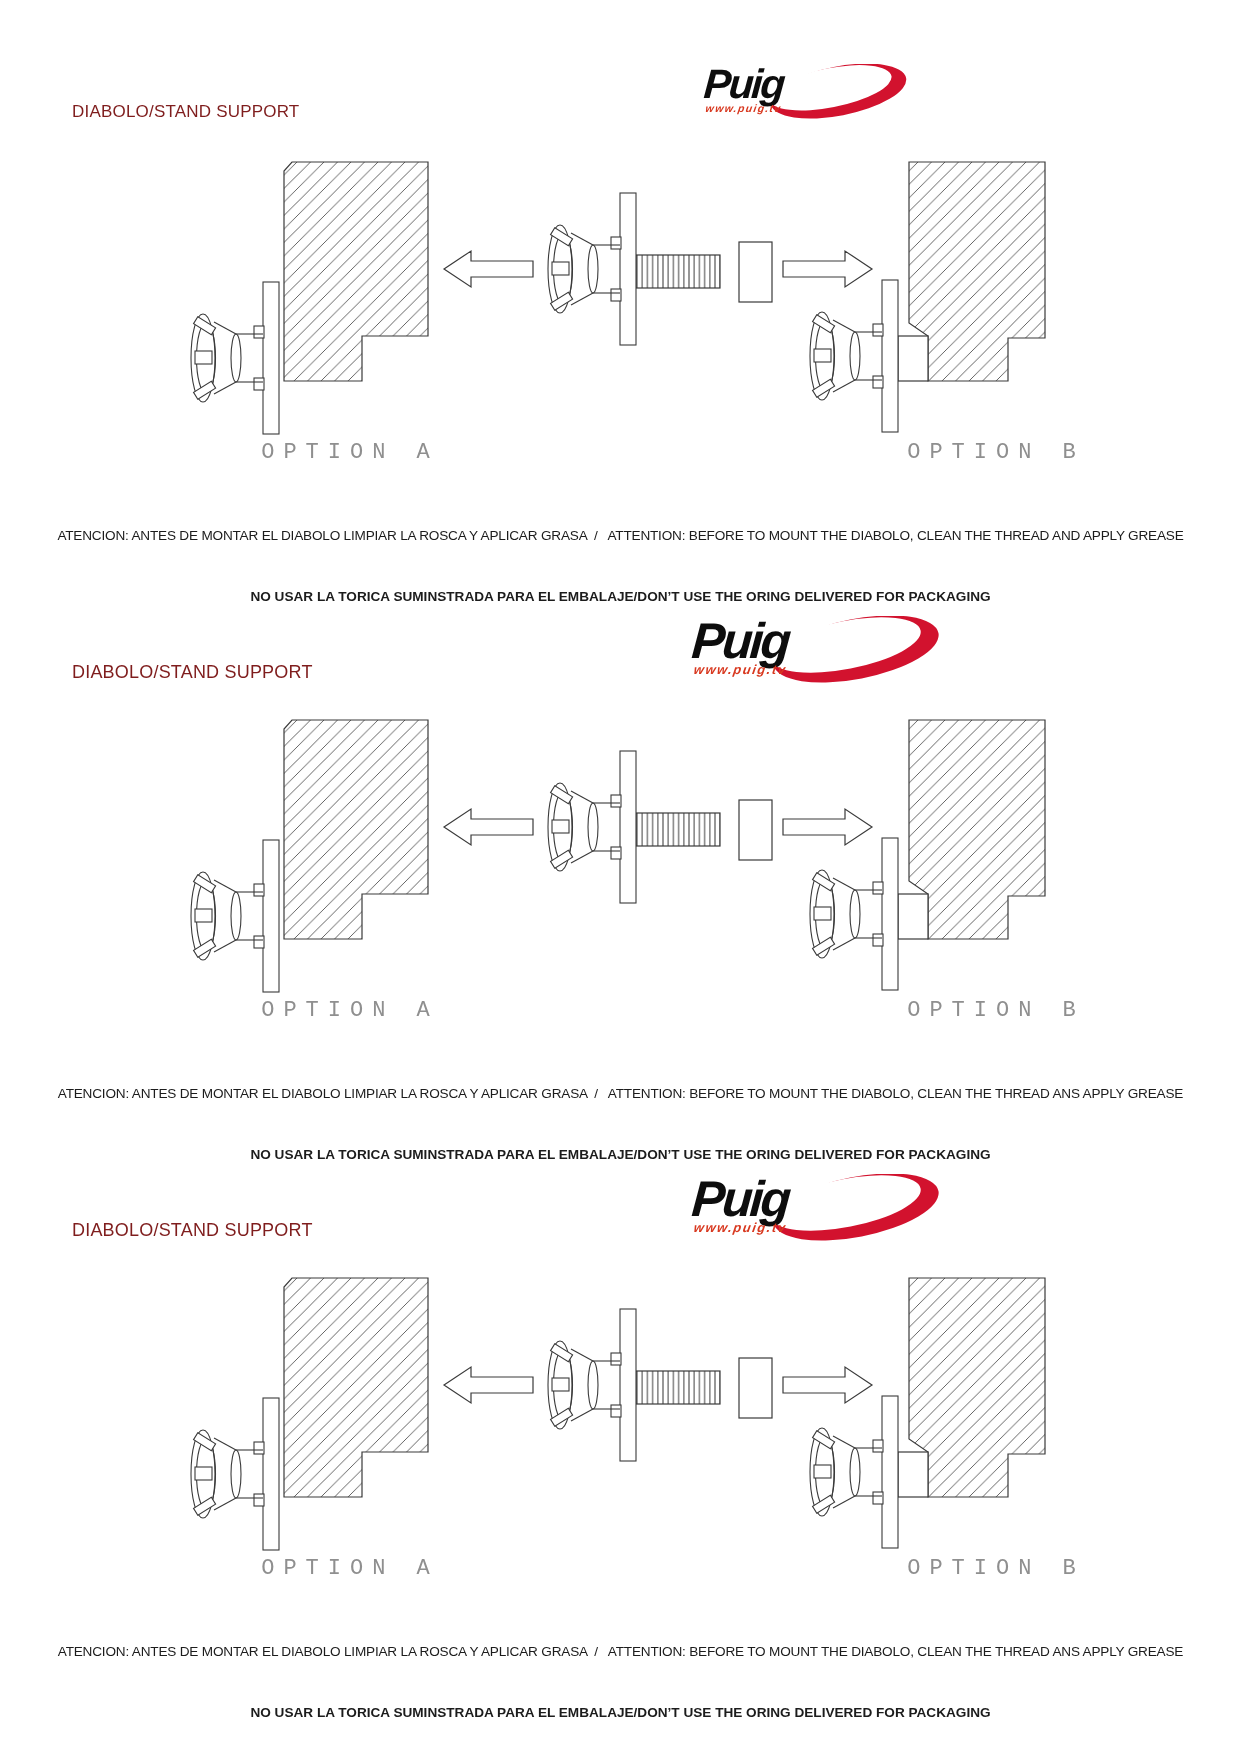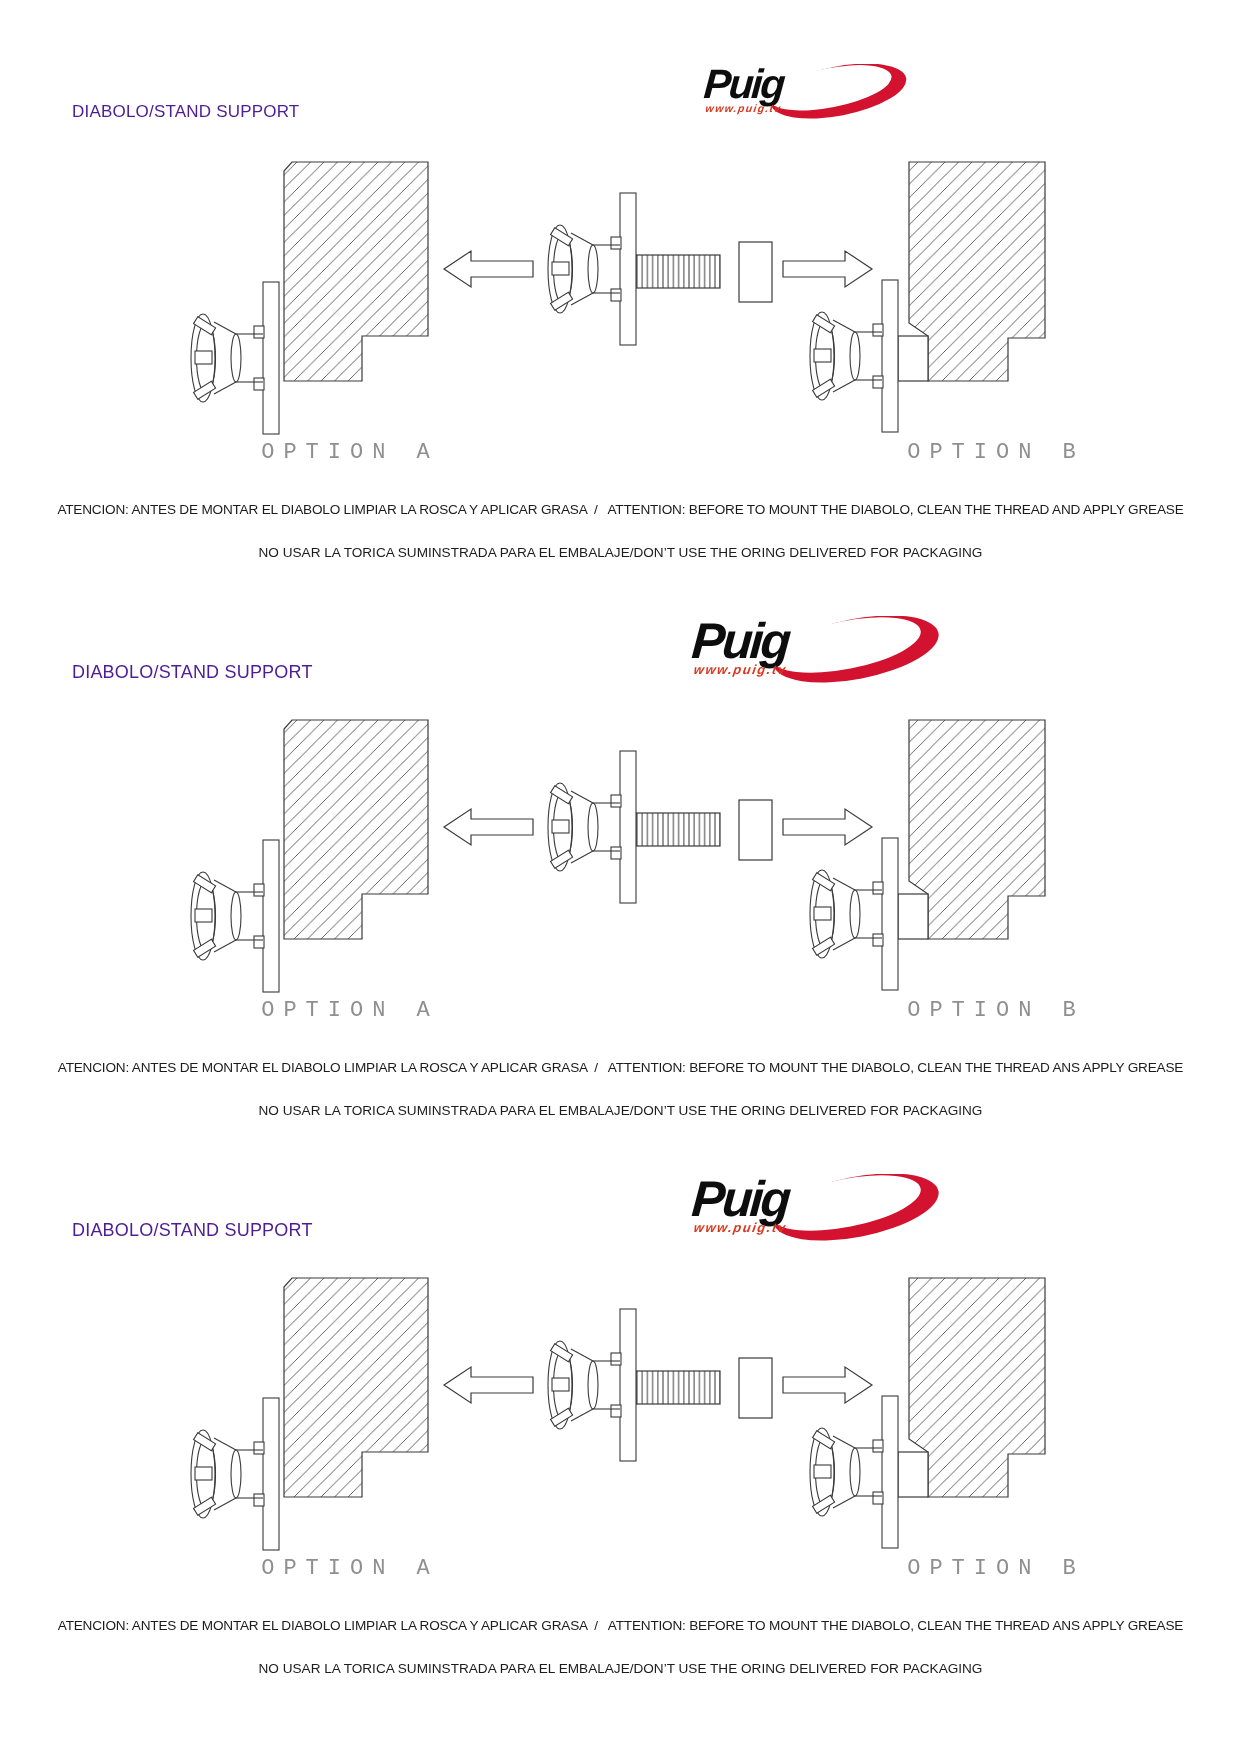--- a/index.html
+++ b/index.html
@@ -9,21 +9,21 @@
     font-family:"Liberation Sans", sans-serif; overflow:hidden;
   }
   .sheet { position:absolute; left:0; top:0; width:1241px; height:1754px; background:#ffffff; }
   .section { position:absolute; left:0; width:1241px; height:557px; }
   #section-1 { top:0; }
   #section-2 { top:558px; }
   #section-3 { top:1116px; }
 
   .section-title {
     position:absolute; left:72px; top:104px;
-    font-size:18px; color:#4c1d95; letter-spacing:0.2px;
+    font-size:18px; color:#7f1d1d; letter-spacing:0.2px;
   }
   #section-1 .section-title { top:102px; font-size:17px; }
 
   
   .logo { position:absolute; left:692px; top:58px; width:250px; height:70px; }
   #section-1 .logo { left:704px; top:64px; transform:scale(0.82); transform-origin:left top; }
   .logo-swoosh { position:absolute; left:78px; top:0; width:172px; height:70px; z-index:1; }
   .logo-brand {
     position:absolute; left:0; top:0; z-index:2;
     font-family:"Liberation Sans", sans-serif;
@@ -45,24 +45,24 @@
     position:absolute; top:440px; width:220px; text-align:center;
     font-family:"Liberation Mono", monospace;
     font-size:22px; letter-spacing:9px; color:#8f8f8f; font-weight:400;
     white-space:nowrap;
   }
   .option-a { left:240px; }
   .option-b { left:886px; }
 
   .warning {
     position:absolute; left:0; width:1241px; text-align:center;
-    color:#1c1c1c; white-space:pre;
+    color:#1c1c1c; white-space:pre;margin-top:26px;
   }
   .warning-1 { top:502px; font-size:13.6px; letter-spacing:-0.2px; }
-  .warning-2 { top:545px; font-size:13.6px; }
+  .warning-2 { top:563px; font-size:13.6px;font-weight:bold; }
 </style>
 </head>
 <body>
 
 <svg width="0" height="0" style="position:absolute" aria-hidden="true">
   <defs>
     <pattern id="hat" patternUnits="userSpaceOnUse" width="13.5" height="13.5">
       <path d="M-3,16.5 L16.5,-3 M0,13.5 L13.5,0 M-3,30 L30,-3" stroke="#5f5f5f" stroke-width="0.9" fill="none"></path>
     </pattern>
     <pattern id="thr" patternUnits="userSpaceOnUse" width="5.2" height="34">

